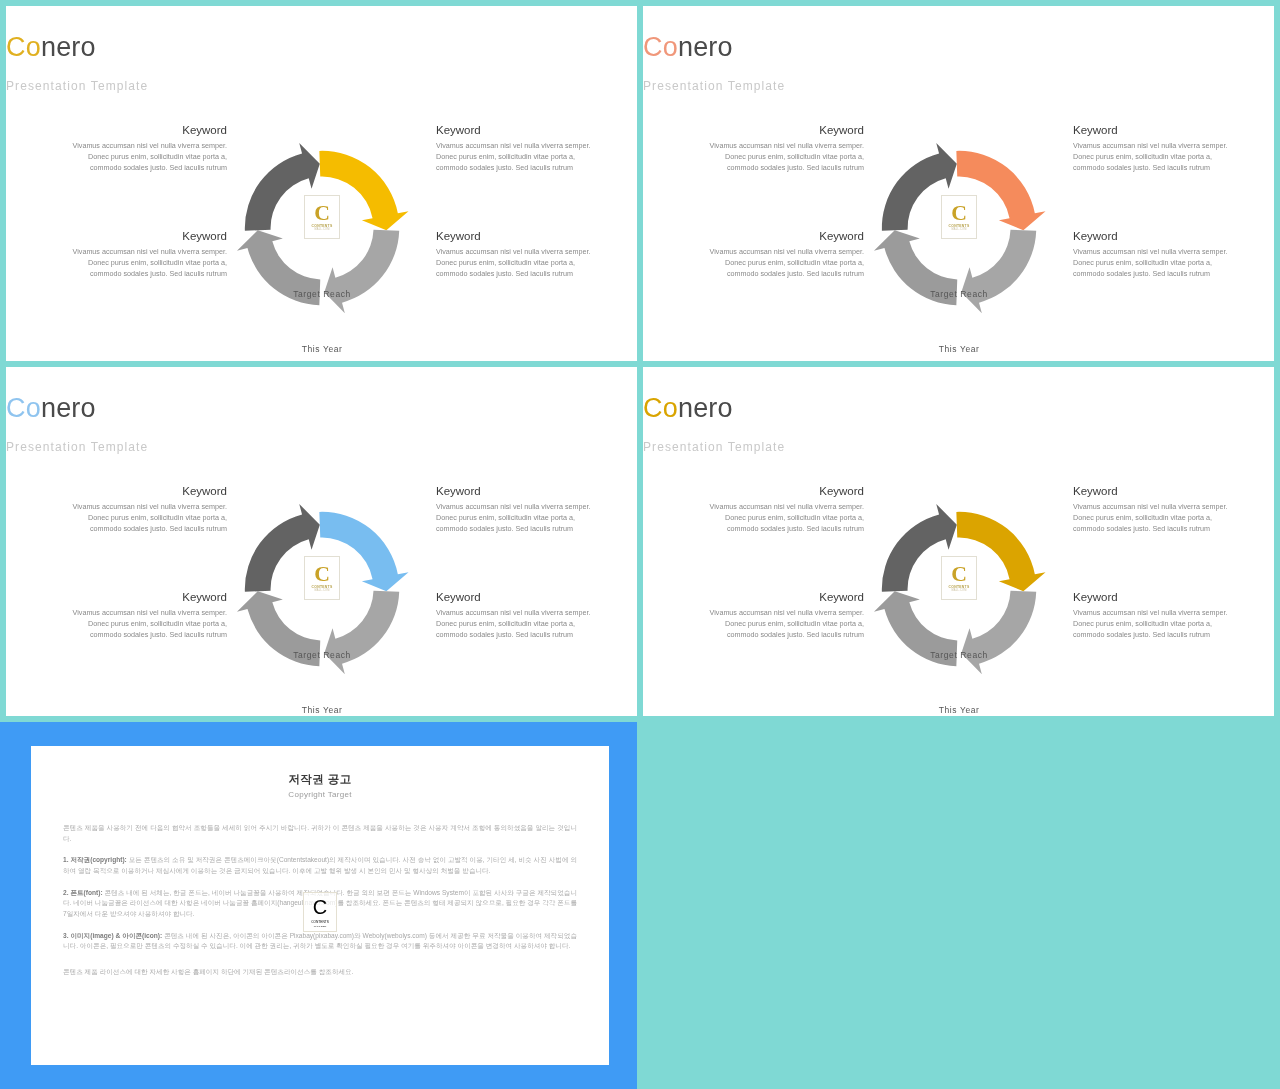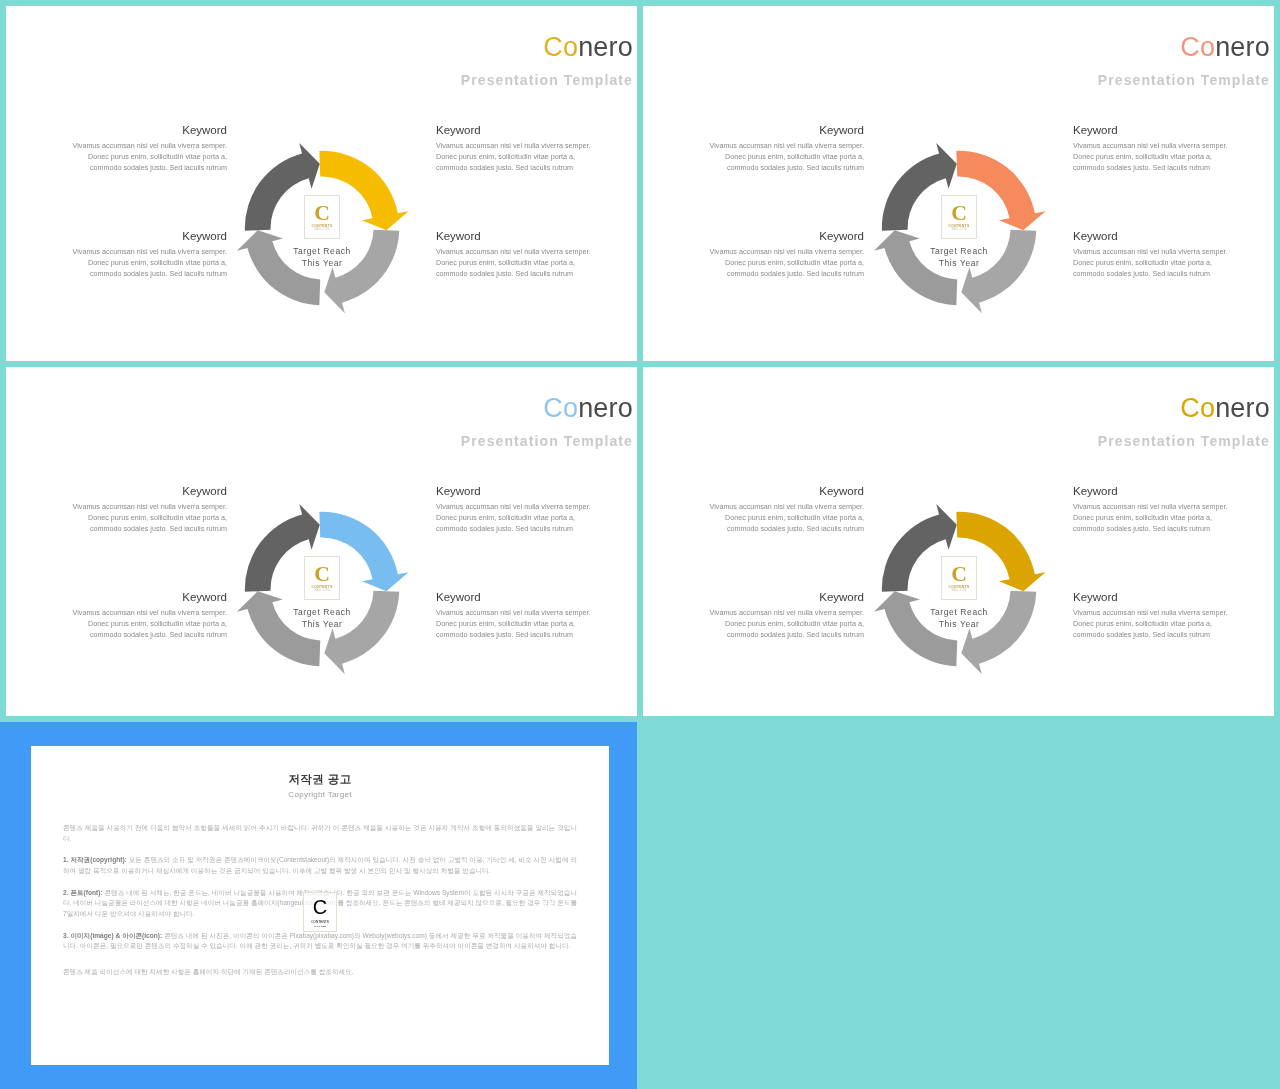--- a/index.html
+++ b/index.html
@@ -22,38 +22,37 @@
   
   .slide {
     position: absolute;
     background: #ffffff;
   }
 
   
   .title-wrap {
     position: absolute;
     left: 0; right: 4px;
-    text-align: right;
+    text-align: left;
   }
   .brand {
     font-size: 27px;
     letter-spacing: .2px;
     font-weight: 400;
     line-height: 1;
     white-space: nowrap;
   }
   .brand .co { }
   .brand .nero { color: #4a4a4a; }
   .subtitle {
-    margin-top: 11px;
-    font-size: 14px;
+    margin-top: 18px;
+    font-size: 12px;
     letter-spacing: 1.1px;
     color: #c9c9c9;
     white-space: nowrap;
-    font-weight: bold;
   }
 
   
   .kw {
     position: absolute;
     width: 158px;
   }
   .kw .kw-title {
     font-size: 11.5px;
     color: #3c3c3c;
@@ -79,20 +78,21 @@
     left: 0; right: 0;
     text-align: center;
     pointer-events: none;
   }
   .donut-center .ctr-line {
     font-size: 8.6px;
     color: #555;
     letter-spacing: .6px;
     line-height: 1.45;
     white-space: nowrap;
+    margin-top: 43px;
   }
 
   
   .wm {
     position: absolute;
     border: 1px solid #e2dfd3;
     background: rgba(255,255,255,.55);
     display: flex;
     flex-direction: column;
     align-items: center;

